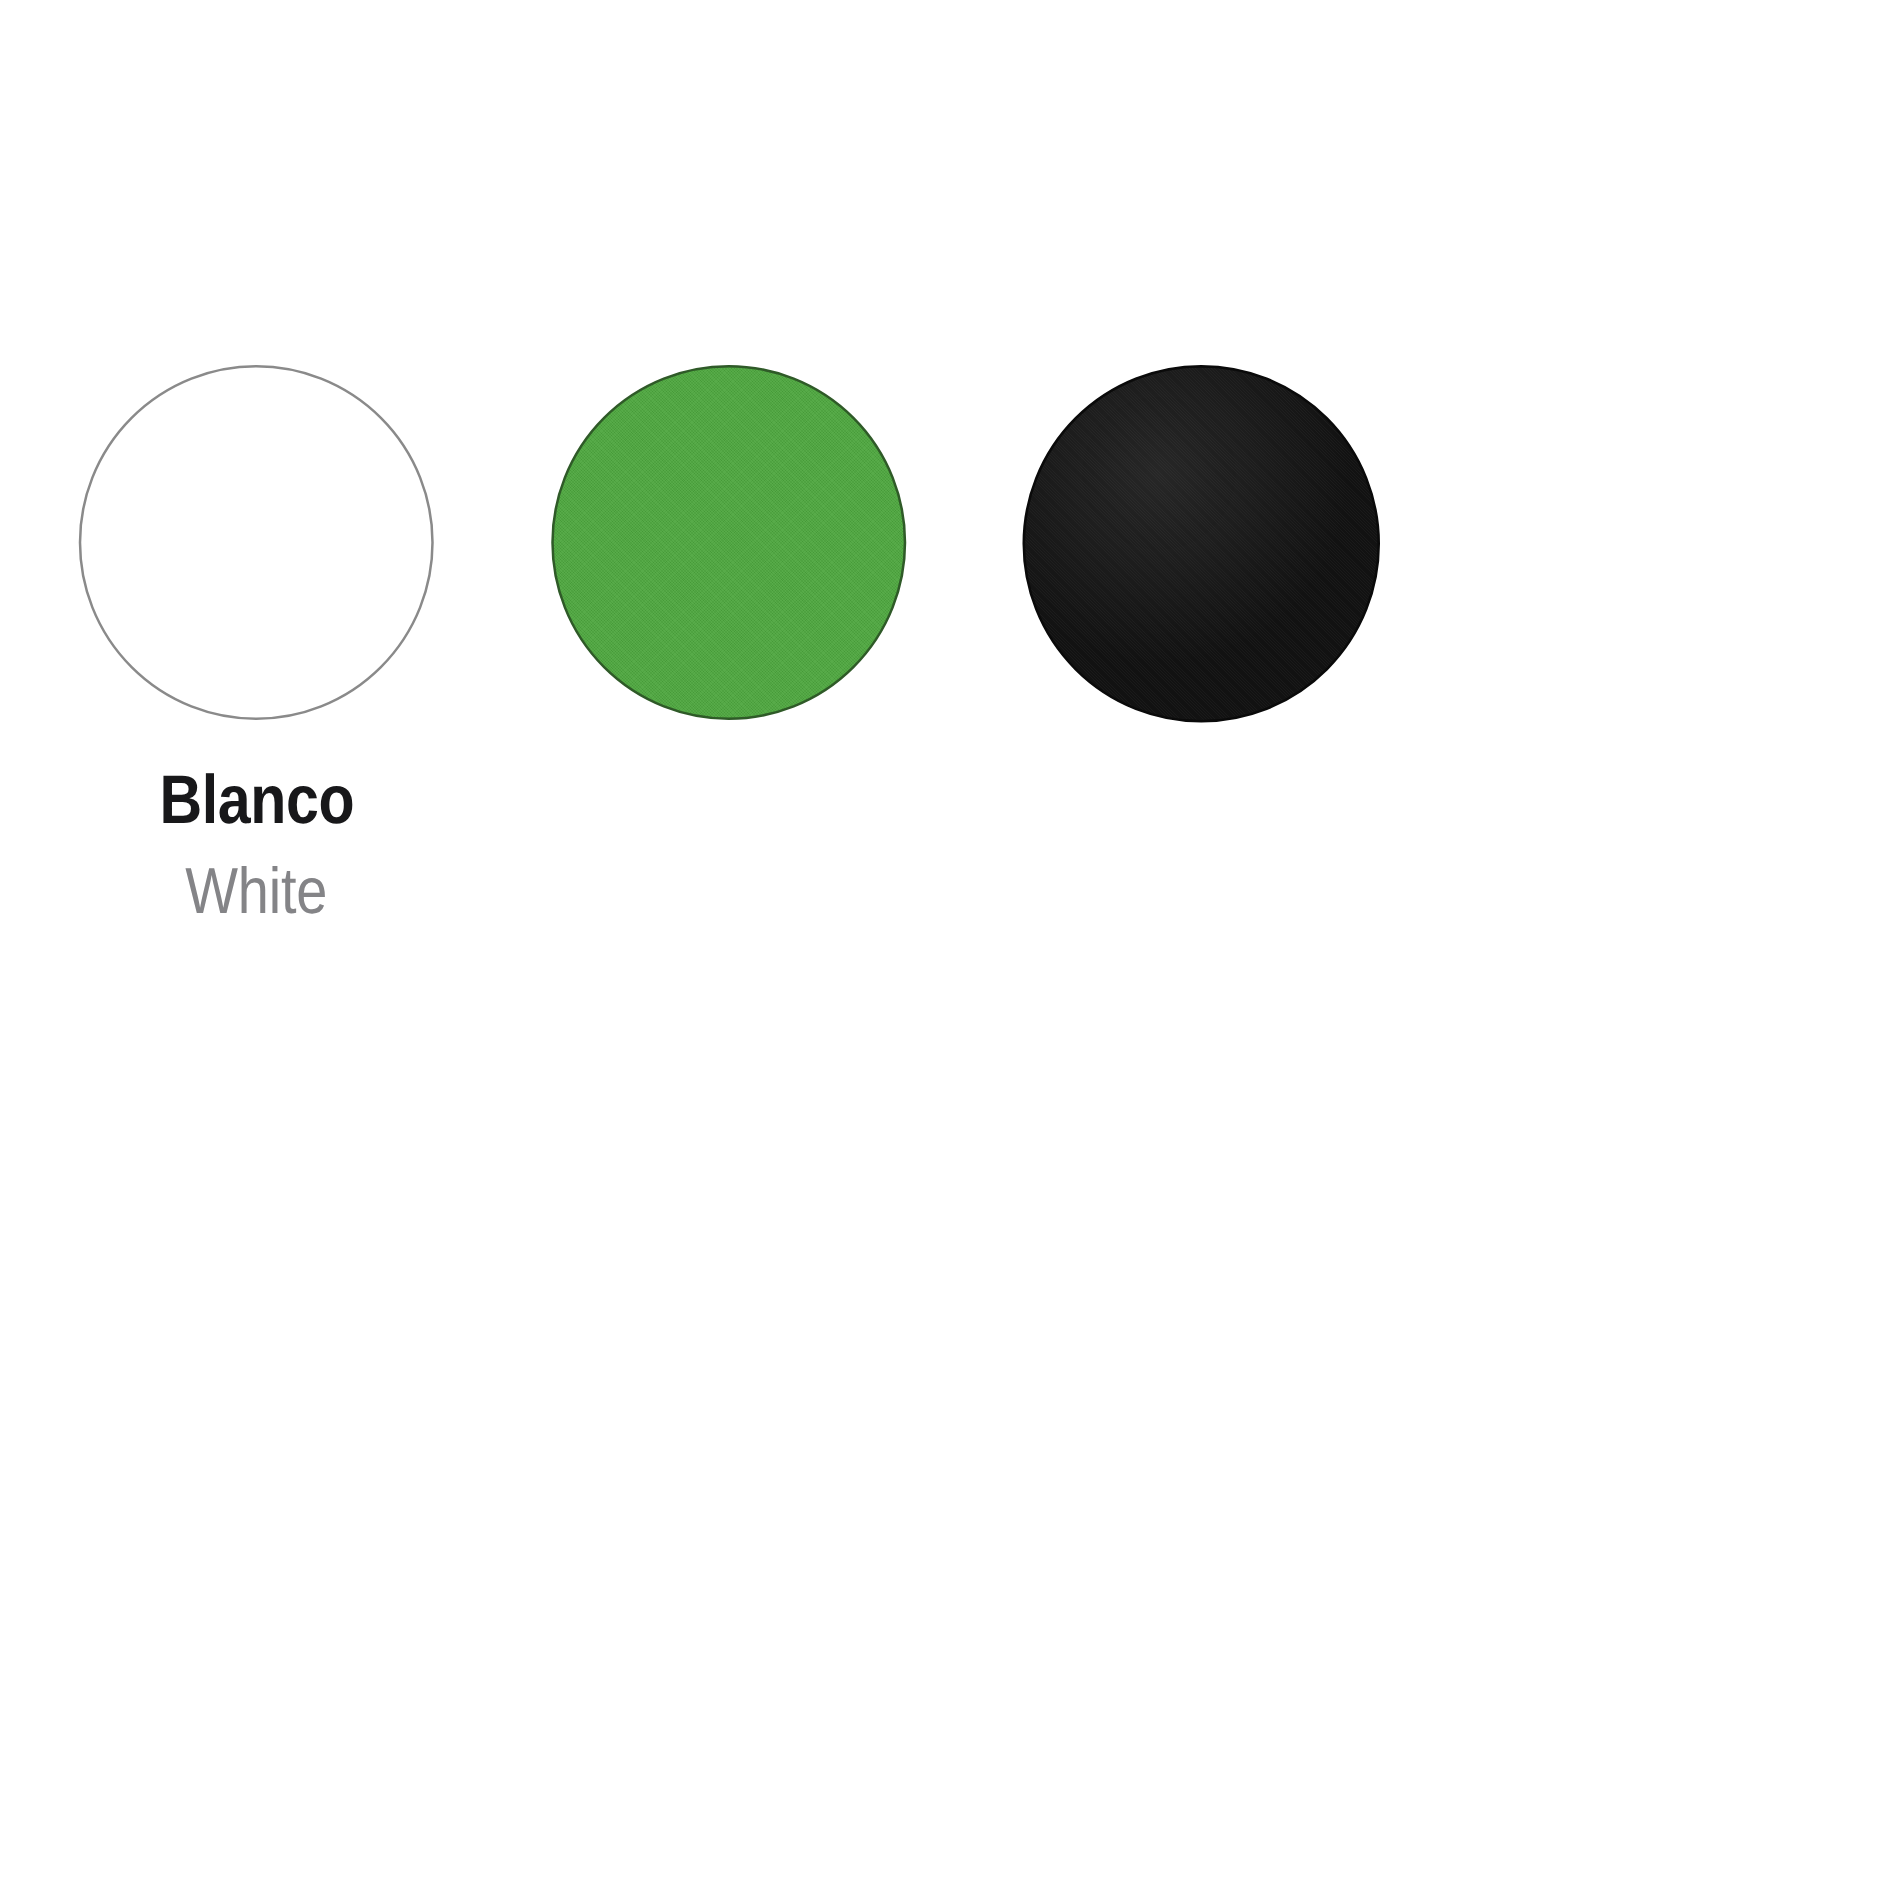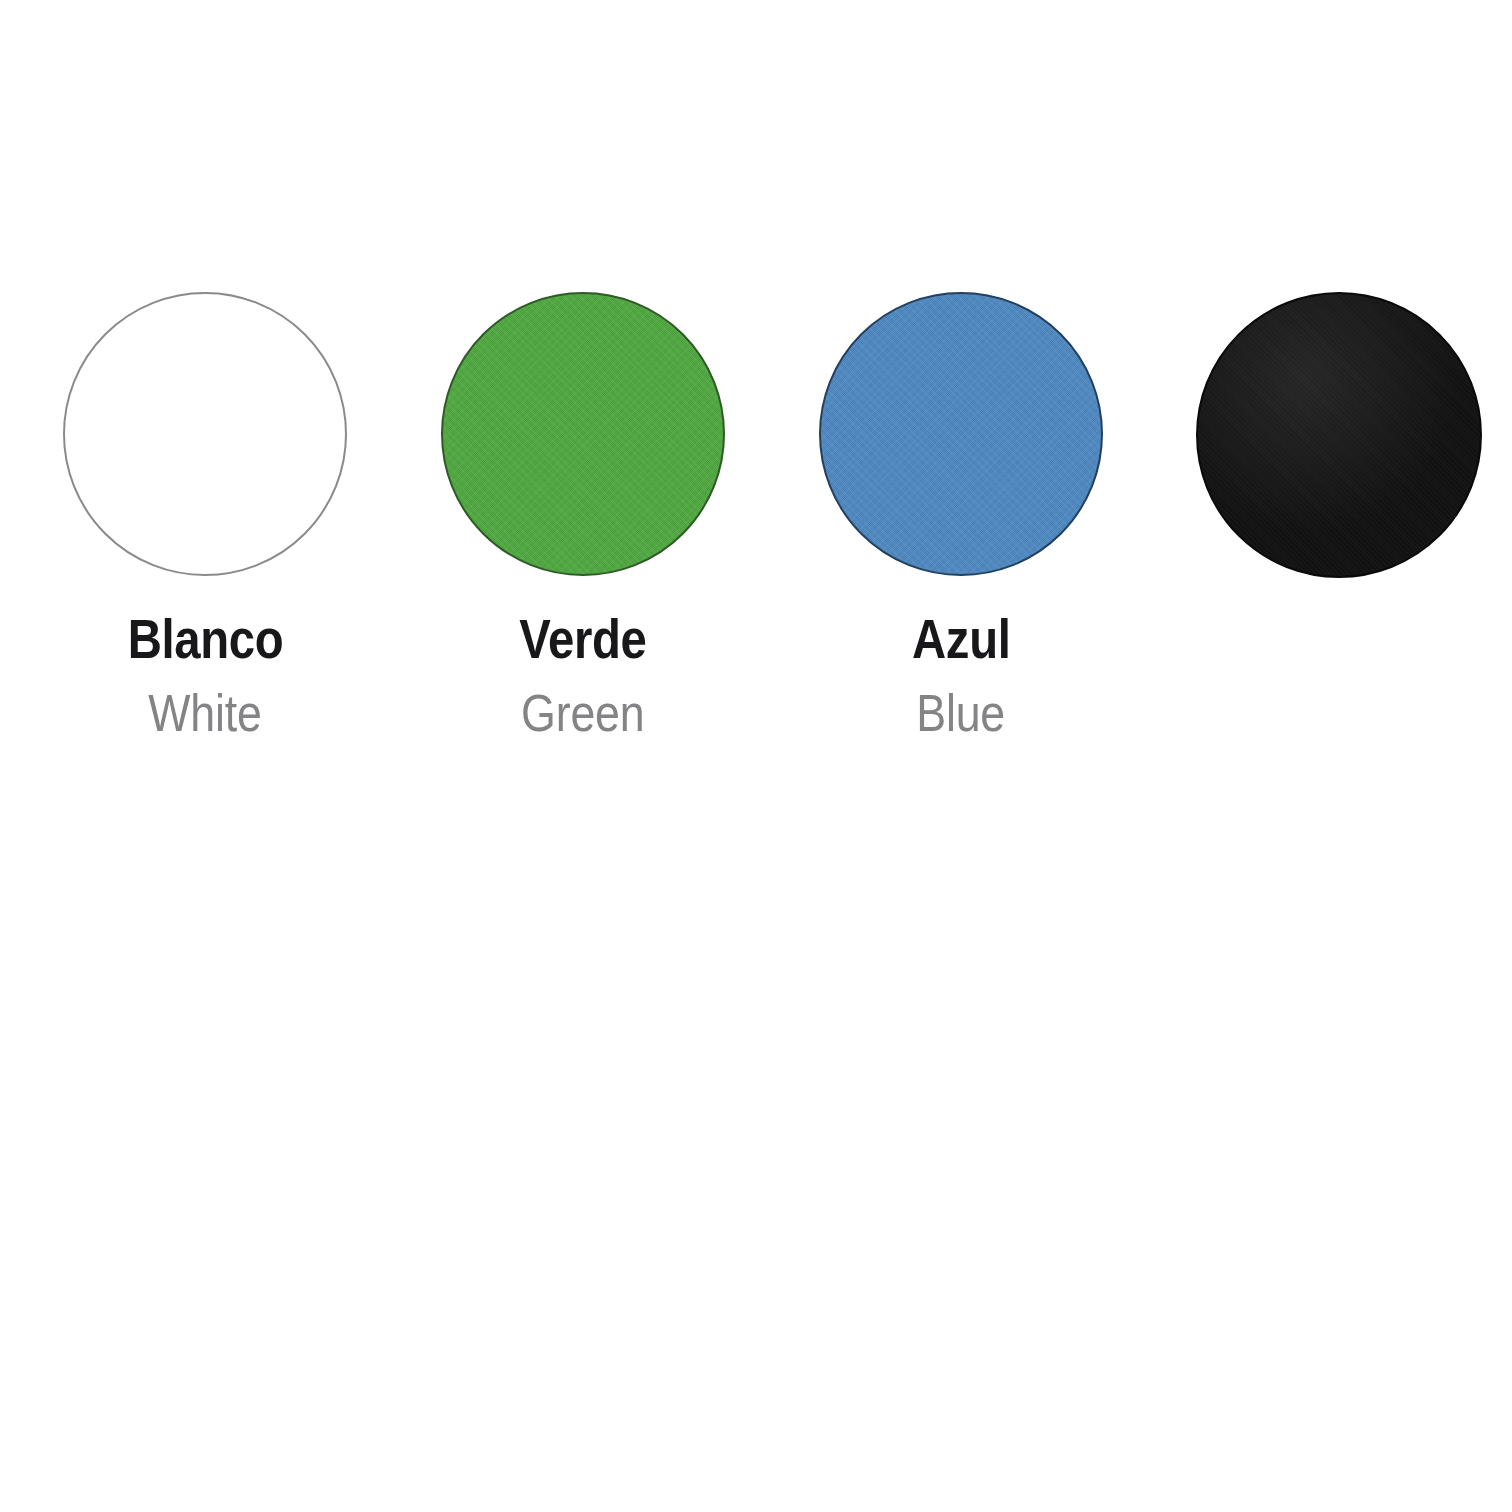--- a/index.html
+++ b/index.html
@@ -157,35 +157,22 @@
         <div class="label-es" style="color: rgb(24, 24, 26);">Blanco</div>
         <div class="label-en" style="color: rgb(132, 132, 135);">White</div>
       </div>
     </div>
 
 
     <div class="swatch-cell row-top">
       <div class="swatch-disc-wrap">
         <div class="swatch-disc" style="background: rgb(75, 165, 60); border: 2px solid rgb(47, 90, 40);"></div>
       </div>
-      <div class="swatch-labels">
-        <div class="label-es" style="color: rgb(24, 24, 26);">Verde</div>
-        <div class="label-en" style="color: rgb(132, 132, 135);">Green</div>
-      </div>
     </div>
 
-    <div class="swatch-cell row-top">
-      <div class="swatch-disc-wrap">
-        <div class="swatch-disc" style="background: rgb(74, 133, 190); border: 2px solid rgb(35, 64, 95);"></div>
-      </div>
-      <div class="swatch-labels">
-        <div class="label-es" style="color: rgb(24, 24, 26);">Azul</div>
-        <div class="label-en" style="color: rgb(132, 132, 135);">Blue</div>
-      </div>
-    </div>
 
     <div class="swatch-cell row-bottom">
       <div class="swatch-disc-wrap">
         <div class="swatch-disc is-velvet" style="background: rgb(20, 20, 20); border: 2px solid rgb(10, 10, 10);"></div>
       </div>
     </div>
 
 
 
 

